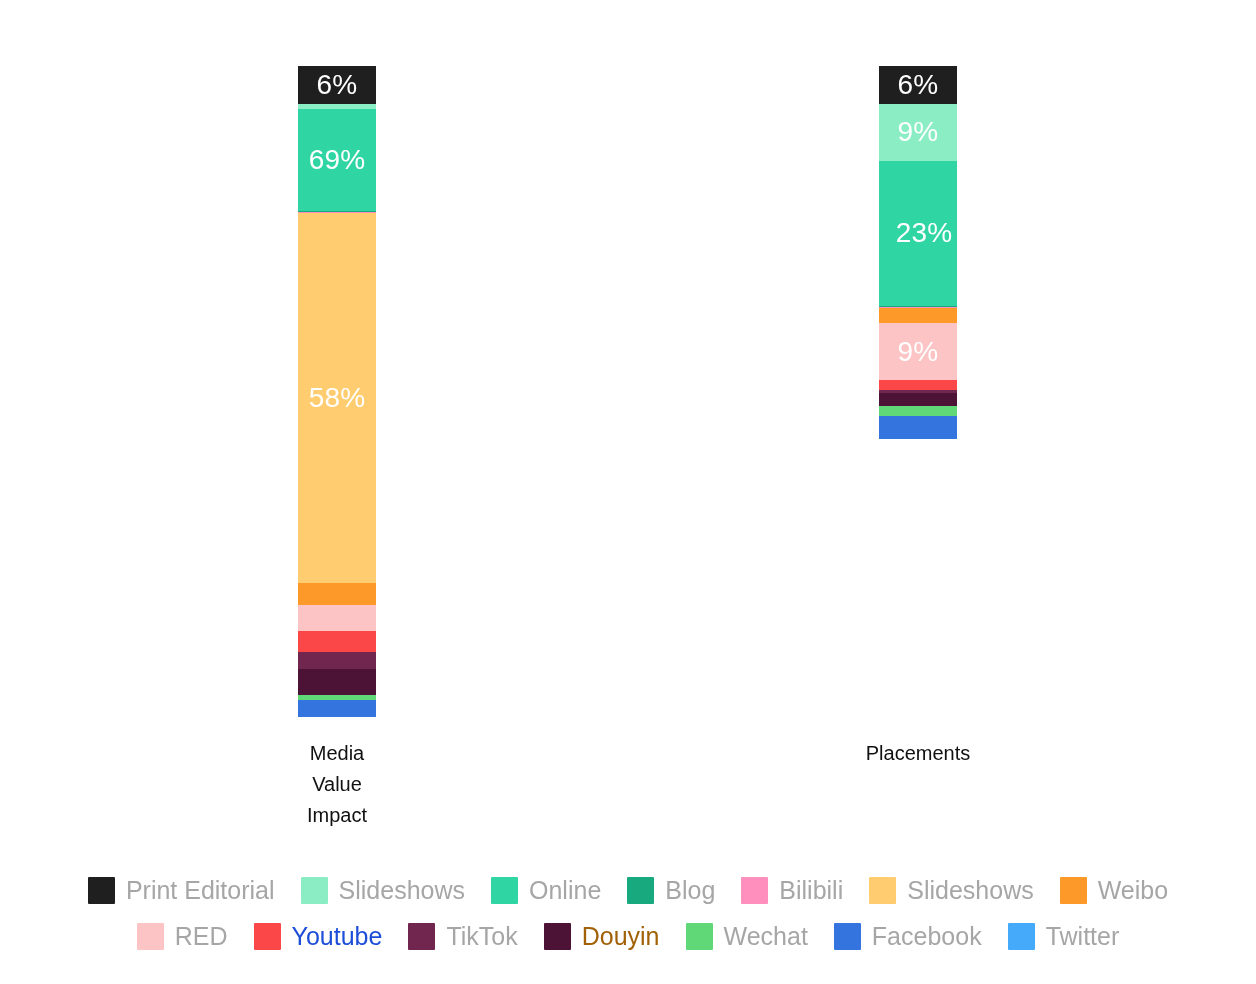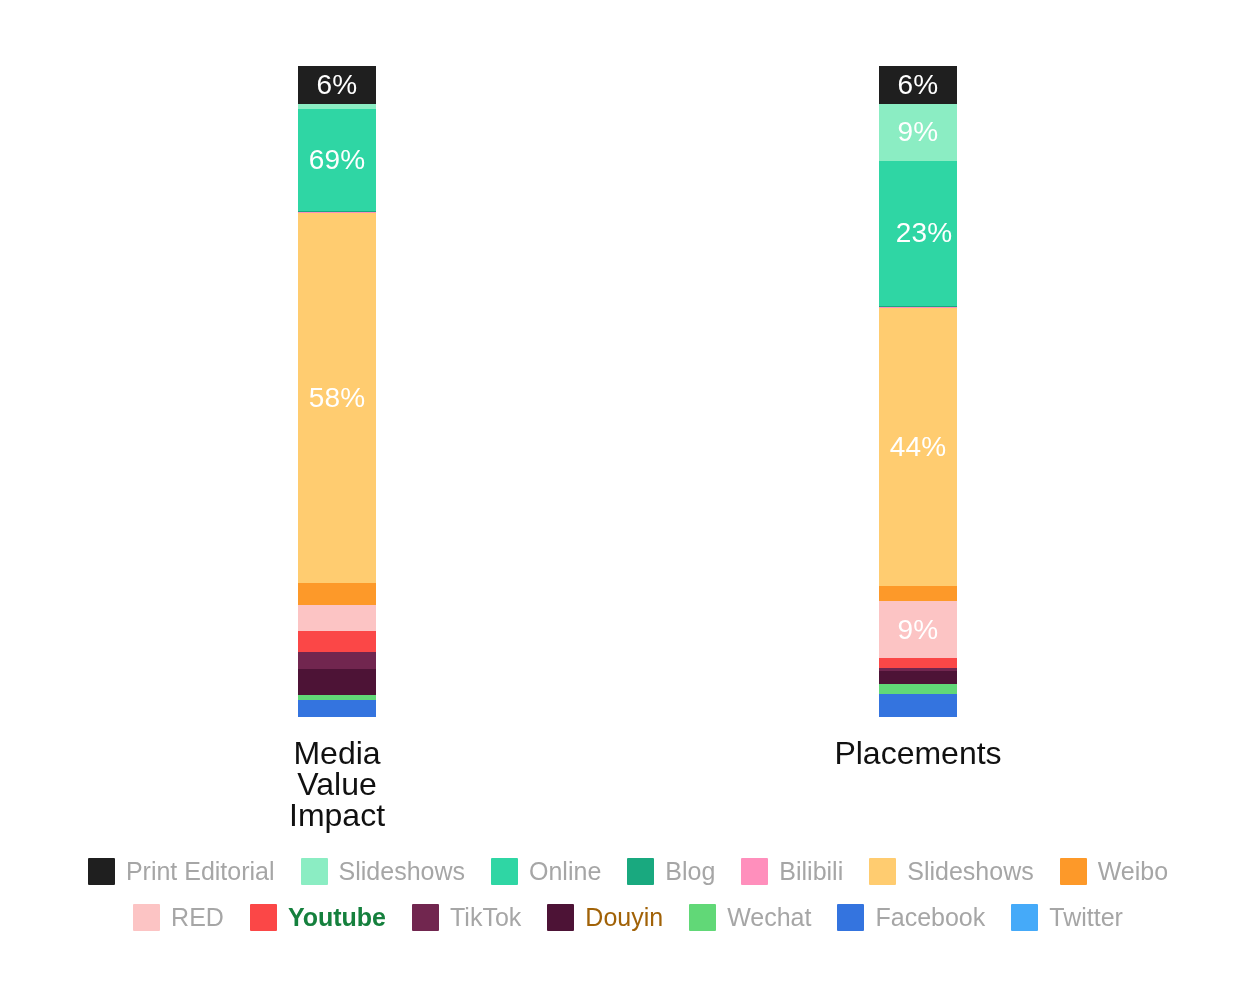--- a/index.html
+++ b/index.html
@@ -68,21 +68,21 @@
     letter-spacing: 0.2px;
     white-space: nowrap;
     pointer-events: none;
   }
 
   
   .cat-label {
     position: absolute;
     text-align: center;
     color: #111111;
-    font-size: 32px;
+    font-size: 20px;
     line-height: 31px;
     font-family: "Liberation Sans", sans-serif;
   }
   .cat-label.c0 {
     left: 247px;
     top: 738px;
     width: 180px;
   }
   .cat-label.c1 {
     left: 812px;
@@ -94,21 +94,21 @@
   .legend {
     position: absolute;
     left: 0;
     top: 858px;
     width: 1256px;
   }
   .legend-row {
     display: flex;
     flex-wrap: nowrap;
     justify-content: center;
-    align-items: flex-start;
+    align-items: flex-end;
     height: 46px;
   }
   .legend-item {
     display: flex;
     align-items: center;
     margin: 0 13px;
     white-space: nowrap;
   }
   .legend-swatch {
     width: 27px;
@@ -161,23 +161,20 @@
             <span class="seg-label">6%</span>
           </div>
           <div class="seg" style="flex: 0 0 8.73786%; background: rgb(139, 237, 195);">
             <span class="seg-label">9%</span>
           </div>
           <div class="seg" style="flex: 0 0 22.3301%; background: rgb(47, 214, 164); padding-left: 12px;">
             <span class="seg-label">23%</span>
           </div>
           <div class="seg" style="flex: 0 0 0.145631%; background: rgb(25, 169, 127);"></div>
           <div class="seg" style="flex: 0 0 0.145631%; background: rgb(255, 143, 188);"></div>
-          <div class="seg" style="flex: 0 0 42.7184%; background: rgb(255, 204, 112);">
-            <span class="seg-label">44%</span>
-          </div>
           <div class="seg" style="flex: 0 0 2.3301%; background: rgb(253, 153, 41);"></div>
           <div class="seg" style="flex: 0 0 8.73786%; background: rgb(252, 196, 196);">
             <span class="seg-label">9%</span>
           </div>
           <div class="seg" style="flex: 0 0 1.45631%; background: rgb(251, 71, 71);"></div>
           <div class="seg" style="flex: 0 0 0.582524%; background: rgb(113, 38, 79);"></div>
           <div class="seg" style="flex: 0 0 1.94175%; background: rgb(77, 19, 54);"></div>
           <div class="seg" style="flex: 0 0 1.5534%; background: rgb(97, 216, 119);"></div>
           <div class="seg" style="flex: 0 0 3.49515%; background: rgb(52, 116, 223);"></div>
         </div>
@@ -224,21 +221,21 @@
           <span class="legend-text" style="color: rgb(166, 166, 166);">Weibo</span>
         </div>
       </div>
     <div class="legend-row">
         <div class="legend-item">
           <span class="legend-swatch" style="background: rgb(252, 196, 196);"></span>
           <span class="legend-text" style="color: rgb(166, 166, 166);">RED</span>
         </div>
         <div class="legend-item">
           <span class="legend-swatch" style="background: rgb(251, 71, 71);"></span>
-          <span class="legend-text" style="color: #15803d; font-weight: bold;">Youtube</span>
+          <span class="legend-text" style="color: #1d4ed8;">Youtube</span>
         </div>
         <div class="legend-item">
           <span class="legend-swatch" style="background: rgb(113, 38, 79);"></span>
           <span class="legend-text" style="color: rgb(166, 166, 166);">TikTok</span>
         </div>
         <div class="legend-item">
           <span class="legend-swatch" style="background: rgb(77, 19, 54);"></span>
           <span class="legend-text" style="color: #a16207;">Douyin</span>
         </div>
         <div class="legend-item">

